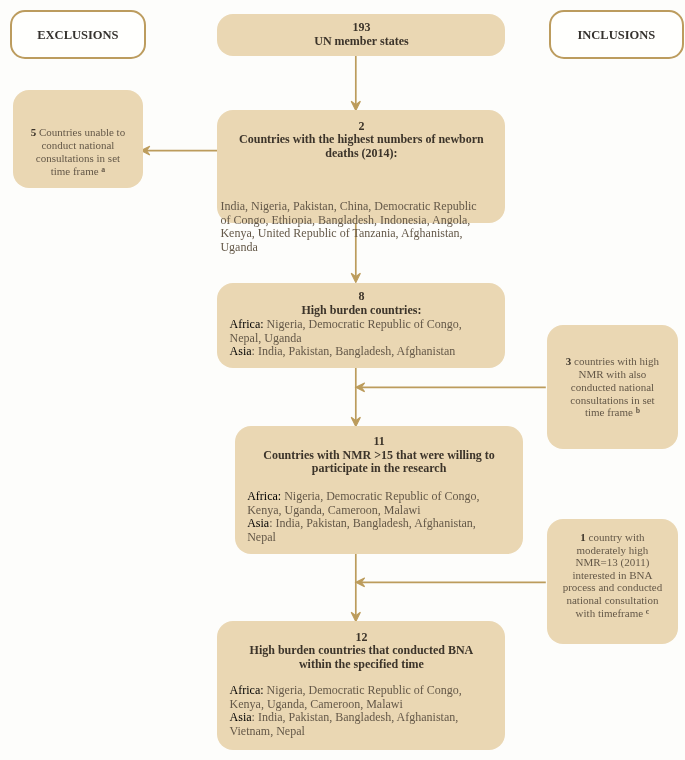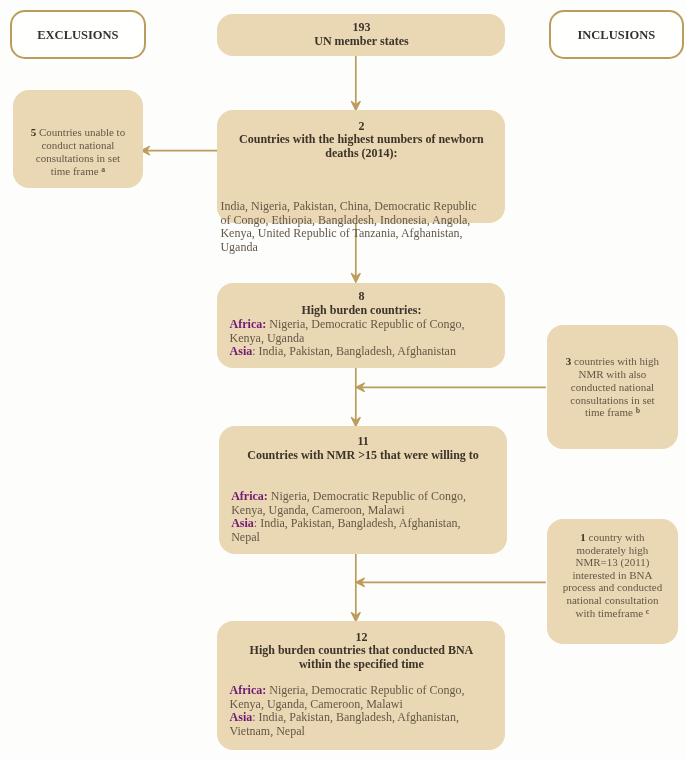--- a/index.html
+++ b/index.html
@@ -14,21 +14,21 @@
           box-sizing:border-box;display:flex;align-items:center;justify-content:center;}
   .hdrbox span{font-weight:bold;font-size:12.5px;color:#35322e;letter-spacing:0;position:relative;top:1px;}
 
   
   .node{position:absolute;background:#ead7b3;border-radius:16px;box-sizing:border-box;}
   .node .txt{position:absolute;left:0;right:0;}
   .ctr{text-align:center;}
   .lft{text-align:left;}
   .ttl{font-weight:bold;font-size:12px;color:#3c342a;line-height:13.5px;}
   .bdy{font-size:12px;color:#645848;line-height:13.5px;white-space:nowrap;}
-  .bdy b{color:#701a75;font-weight:bold;}
+  .bdy b{color:#000000;font-weight:normal;}
   .side{font-size:11px;color:#645848;line-height:12.8px;text-align:center;white-space:nowrap;}
   .side b{color:#3c342a;font-weight:bold;}
   sup{font-size:7.8px;font-weight:bold;vertical-align:baseline;position:relative;top:-3px;line-height:0;}
 
   svg.arrows{position:absolute;left:0;top:0;width:685px;height:760px;}
 </style>
 </head>
 <body>
 
 <div class="stage">
@@ -88,30 +88,31 @@
 
   <div class="node" style="left:217.4px;top:283px;width:288.1px;height:84.8px;">
     <div class="txt ctr ttl" style="top:7.3px;">
       <div>8</div>
       <div>
           <div>High burden countries:</div>
         </div>
     </div>
     <div class="txt lft bdy" style="top:35.1px;padding:0 12.2px;">
         <div><b>Africa:</b> Nigeria, Democratic Republic of Congo,</div>
-        <div>Kenya, Uganda</div>
+        <div>Nepal, Uganda</div>
         <div><b>Asia</b>: India, Pakistan, Bangladesh, Afghanistan</div>
       </div>
   </div>
 
-  <div class="node" style="left:219px;top:426.1px;width:288.1px;height:128.3px;">
+  <div class="node" style="left:235px;top:426.1px;width:288.1px;height:128.3px;">
     <div class="txt ctr ttl" style="top:9.4px;">
       <div>11</div>
       <div>
           <div>Countries with NMR &gt;15 that were willing to</div>
+          <div>participate in the research</div>
         </div>
     </div>
     <div class="txt lft bdy" style="top:64.3px;padding:0 12.2px;">
         <div><b>Africa:</b> Nigeria, Democratic Republic of Congo,</div>
         <div>Kenya, Uganda, Cameroon, Malawi</div>
         <div><b>Asia</b>: India, Pakistan, Bangladesh, Afghanistan,</div>
         <div>Nepal</div>
       </div>
   </div>
 

